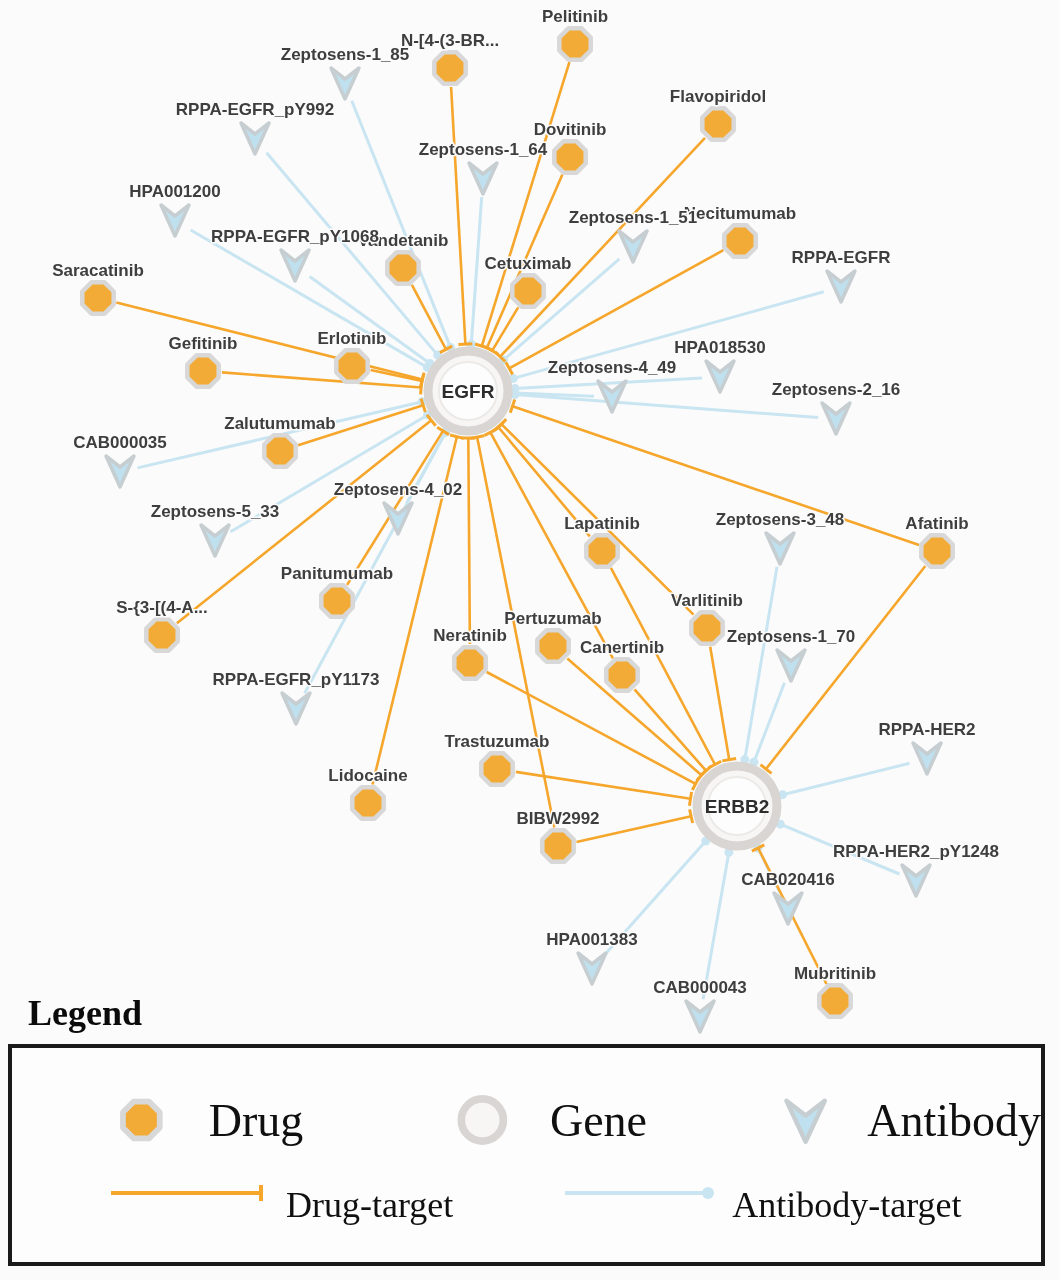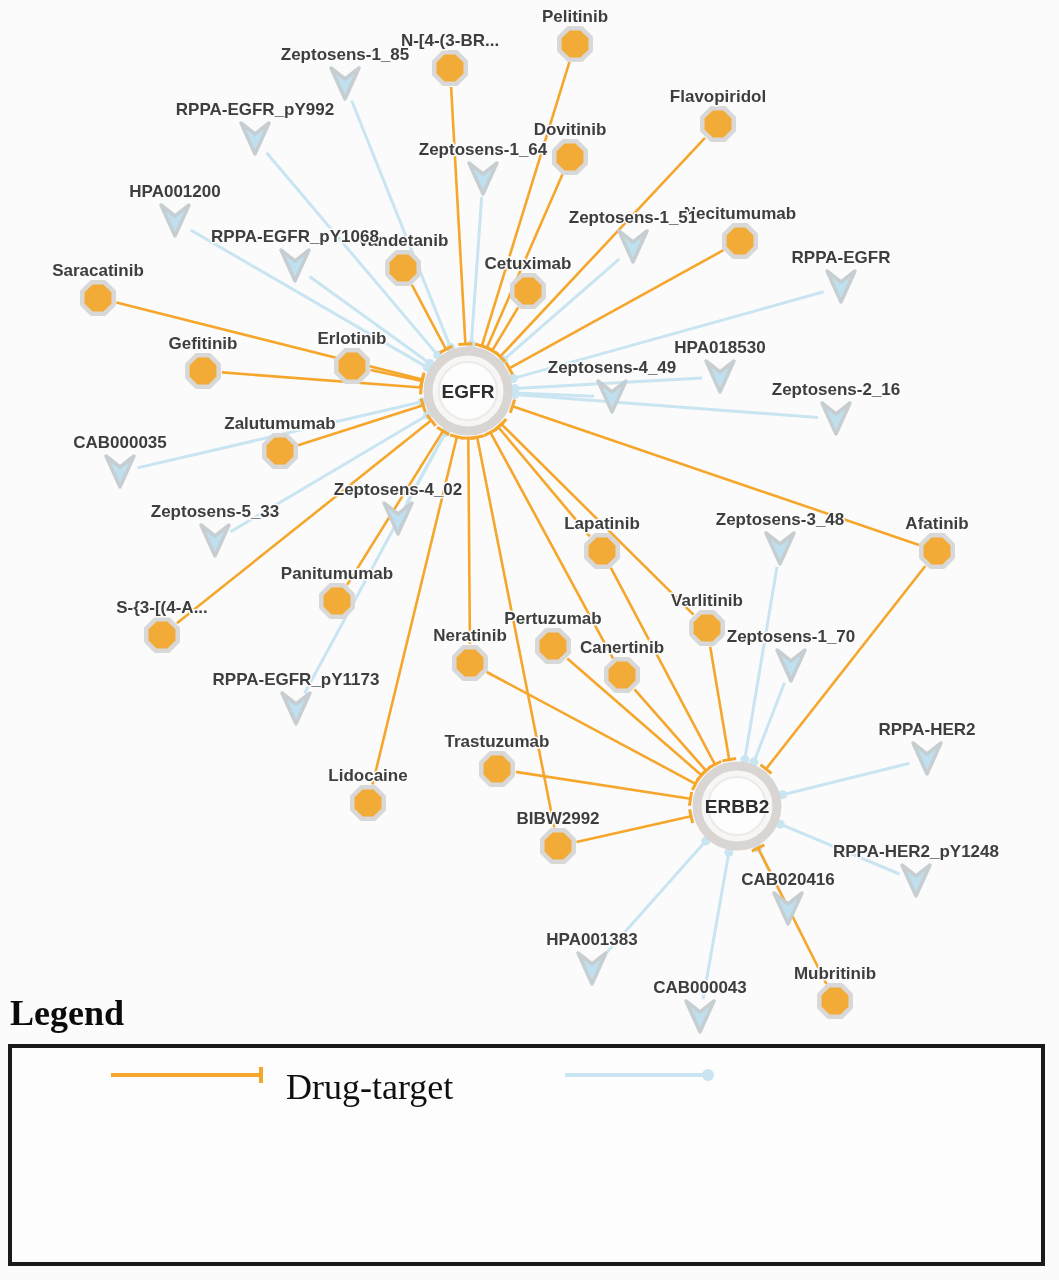--- a/index.html
+++ b/index.html
@@ -18,21 +18,21 @@
   .gene-outer{fill:var(--gene-fill);stroke:var(--gene-stroke);stroke-width:9;}
   .gene-inner{fill:#fdfdfd;stroke:#eceae8;stroke-width:2;}
   .antibody-node{fill:var(--antibody-fill);stroke:var(--antibody-stroke);stroke-width:3.5;stroke-linejoin:round;}
 
   
   .node-label{font:700 17px "Liberation Sans",sans-serif;fill:var(--label);text-anchor:middle;
               paint-order:stroke;stroke:#fbfbfb;stroke-width:3px;}
   .gene-label{font:700 19px "Liberation Sans",sans-serif;fill:#2d2d2d;text-anchor:middle;}
 
   
-  .legend-title{position:absolute;left:10px;top:992px;font:700 36px "Liberation Serif",serif;color:#0b0b0b;}
+  .legend-title{position:absolute;left:28px;top:992px;font:700 36px "Liberation Serif",serif;color:#0b0b0b;}
   .legend-box{position:absolute;left:8px;top:1044px;width:1037px;height:222px;border:4px solid #1a1a1a;
               background:#fdfdfd;box-sizing:border-box;}
   .legend-row-nodes{display:flex;align-items:center;margin:26px 0 0 100px;}
   .legend-row-edges{display:flex;align-items:flex-start;margin:18px 0 0 95px;}
   .legend-node-label{font:400 46px "Liberation Serif",serif;color:#101010;margin-left:38px;}
   .legend-edge-label{font:400 36px "Liberation Serif",serif;color:#101010;margin-left:14px;}
   .gap-gene{margin-left:150px;}
   .gap-antibody{margin-left:135px;}
   .gap-blue{margin-left:110px;}
 </style>
@@ -200,28 +200,45 @@
         <text x="916" y="857" class="node-label">RPPA-HER2_pY1248</text>
         <text x="788" y="885" class="node-label">CAB020416</text>
         <text x="592" y="945" class="node-label">HPA001383</text>
         <text x="700" y="993" class="node-label">CAB000043</text>
       </g>
   </svg>
 
   <div class="legend-title">Legend</div>
 
   <div class="legend-box">
+    <div class="legend-row-nodes">
+      <svg width="92" height="92" viewBox="0 0 92 92">
+        <polygon points="74.8,58.0 58.0,74.8 34.0,74.8 17.2,58.0 17.2,34.0 34.0,17.2 58.0,17.2 74.8,34.0" style="fill:var(--drug-fill);stroke:var(--drug-stroke);stroke-width:9;stroke-linejoin:round;"></polygon>
+      </svg>
+      <span class="legend-node-label">Drug</span>
+
+      <svg class="gap-gene" width="92" height="92" viewBox="0 0 92 92">
+        <circle cx="46" cy="46" r="33" style="fill:var(--gene-fill);stroke:var(--gene-stroke);stroke-width:12;"></circle>
+      </svg>
+      <span class="legend-node-label">Gene</span>
+
+      <svg class="gap-antibody" width="74" height="80" viewBox="0 0 74 80">
+        <path d="M 7 10 L 37 74 L 67 10 L 37 33 Z" style="fill:var(--antibody-fill);stroke:var(--antibody-stroke);stroke-width:7;stroke-linejoin:round;"></path>
+      </svg>
+      <span class="legend-node-label">Antibody</span>
+    </div>
 
     <div class="legend-row-edges">
       <svg width="165" height="18" viewBox="0 0 165 18">
         <line x1="4" y1="9" x2="152" y2="9" style="stroke:var(--drug-edge);stroke-width:4;"></line>
         <rect x="152" y="1" width="4" height="16" style="fill:var(--drug-edge);"></rect>
       </svg>
       <span class="legend-edge-label">Drug-target</span>
 
       <svg class="gap-blue" width="155" height="18" viewBox="0 0 155 18">
         <line x1="2" y1="9" x2="140" y2="9" style="stroke:var(--antibody-edge);stroke-width:4;"></line>
         <circle cx="145" cy="9" r="6" style="fill:var(--antibody-edge);"></circle>
       </svg>
+      <span class="legend-edge-label">Antibody-target</span>
     </div>
   </div>
 
 </div>
 
 </body></html>

